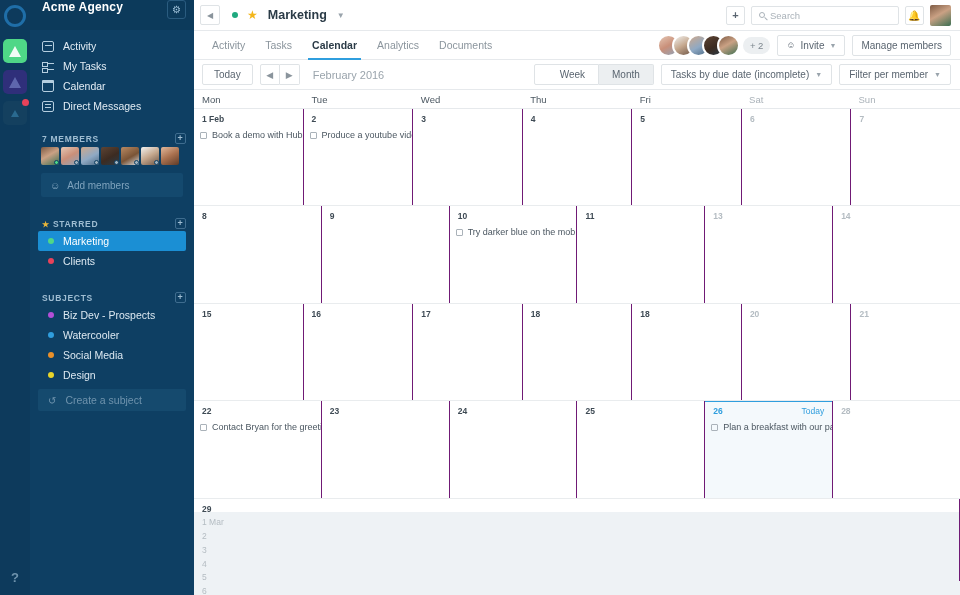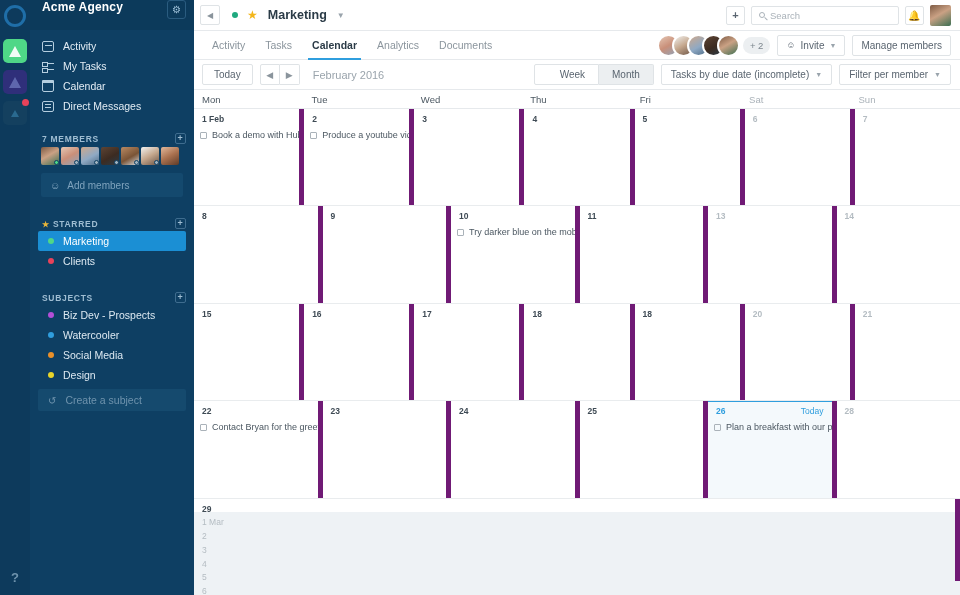--- a/index.html
+++ b/index.html
@@ -227,21 +227,21 @@
   .weekhead { height: 19px; display:flex; border-bottom:1px solid #e6e9ec; }
   .weekhead div {
     flex: 1 1 0; font-size: 9.5px; color: #4b5761; padding-left: 8px; display:flex; align-items:center;
   }
   .weekhead div.we { color: #aab2b9; }
 
   .grid { flex: 1; display: flex; flex-direction: column; }
   .wrow { flex: 1 1 0; display: flex; border-bottom: 1px solid #e9ecee; min-height:0; }
   .wrow:last-child { border-bottom: none; flex-direction: column; }
   .cell {
-    flex: 1 1 0; border-right: 5px solid #701a75; padding: 5px 0 0 0; position: relative;
+    flex: 1 1 0; border-right: 1px solid #701a75; padding: 5px 0 0 0; position: relative;
     min-width: 0; overflow: hidden;
   }
   .cell:last-child { border-right: none; }
   .cell.weekend-num .dnum { color: #b4bcc2; }
   .cell.other { background: #eef2f5; }
   .cell.other .dnum { color: #b4bcc2; font-weight: normal; }
   .cell.today { background: #f4f9fc; box-shadow: inset 0 1px 0 #2f9ede; }
   .dnum {
     font-size: 8.5px; font-weight: bold; color: #3e4a54; padding-left: 8px;
     display:flex; align-items:center;

